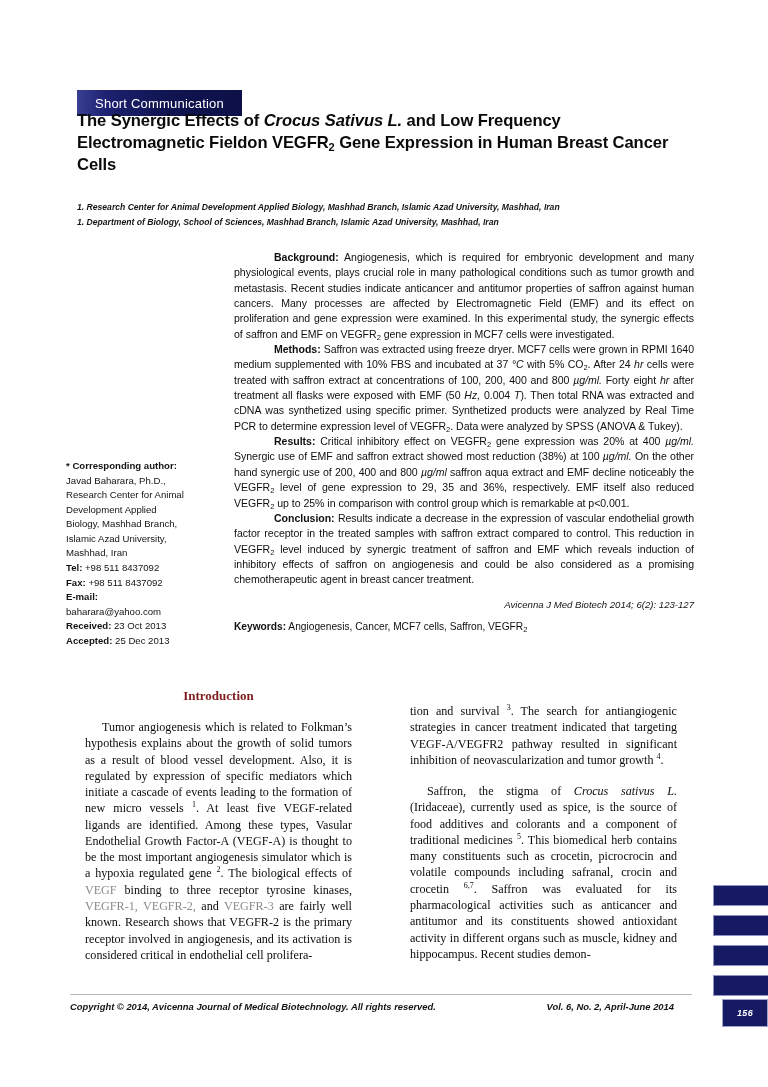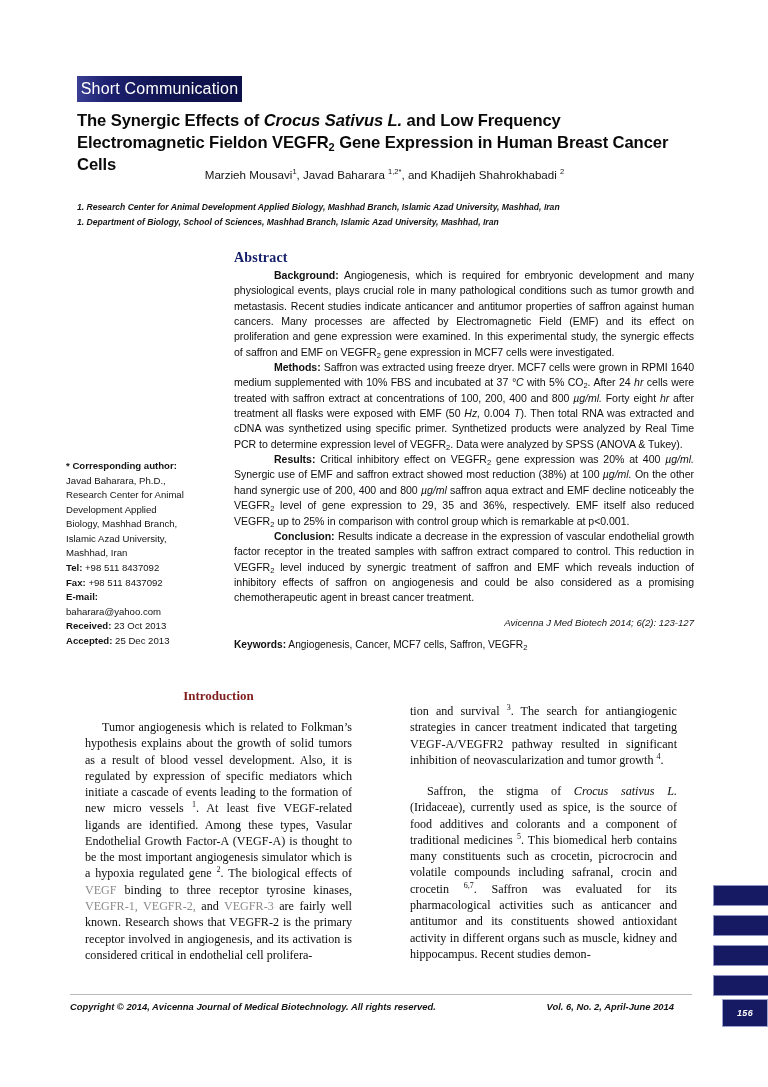--- a/index.html
+++ b/index.html
@@ -51,26 +51,26 @@
     display: flex;
     align-items: center;
     justify-content: center;
     letter-spacing: 0.3px;
   }
 
   
   .badge {
     position: absolute;
     left: 77px;
-    top: 76px;
+    top: 90px;
     width: 165px;
     height: 26px;
     background: linear-gradient(90deg, #3a3f94 0%, #1d2170 18%, #101450 55%, #0d1048 100%);
     color: #ffffff;
-    font-size: 16px;
+    font-size: 13px;
     display: flex;
     align-items: center;
     justify-content: center;
     letter-spacing: 0.2px;
   }
 
   
   .title {
     position: absolute;
     left: 77px;
@@ -233,23 +233,20 @@
     <div class="edge-tab"></div>
   </div>
   <div class="page-num-box">156</div>
 
   <div class="badge">Short Communication</div>
 
   <div class="title">
     <span>The Synergic Effects of </span><i>Crocus Sativus L.</i><span> and Low Frequency Electromagnetic Field</span><span>on VEGFR</span><sub>2</sub><span> Gene Expression in Human Breast Cancer Cells</span>
   </div>
 
-  <div class="authors">
-    <span>Marzieh Mousavi</span><sup>1</sup><span>, </span><span>Javad Baharara </span><sup>1,2*</sup><span>, and </span><span>Khadijeh Shahrokhabadi </span><sup>2</sup>
-  </div>
 
   <div class="affils">
     <div>1. Research Center for Animal Development Applied Biology, Mashhad Branch, Islamic Azad University, Mashhad, Iran</div>
     <div>1. Department of Biology, School of Sciences, Mashhad Branch, Islamic Azad University, Mashhad, Iran</div>
   </div>
 
   <div class="sidebar">
     <span class="line b">* Corresponding author:</span>
     <span class="line">Javad Baharara, Ph.D.,</span>
     <span class="line">Research Center for Animal</span>
@@ -259,21 +256,20 @@
     <span class="line">Mashhad, Iran</span>
     <span class="line"><b class="b">Tel:</b><span> +98 511 8437092</span></span>
     <span class="line"><b class="b">Fax:</b><span> +98 511 8437092</span></span>
     <span class="line b">E-mail:</span>
     <span class="line">baharara@yahoo.com</span>
     <span class="line"><b class="b">Received:</b><span> 23 Oct 2013</span></span>
     <span class="line"><b class="b">Accepted:</b><span> 25 Dec 2013</span></span>
   </div>
 
   <div class="abstract">
-    <h2>Abstract</h2>
 
     <p class="abs-p"><b>Background:</b><span> Angiogenesis, which is required for embryonic development and many physiological events, plays crucial role in many pathological conditions such as tumor growth and metastasis. Recent studies indicate anticancer and antitumor properties of saffron against human cancers. Many processes are affected by Electromagnetic Field (EMF) and its effect on proliferation and gene expression were examined. In this experimental study, the synergic effects of saffron and EMF on VEGFR</span><sub>2</sub><span> gene expression in MCF7 cells were investigated.</span></p>
 
     <p class="abs-p"><b>Methods:</b><span> Saffron was extracted using freeze dryer. MCF7 cells were grown in RPMI 1640 medium supplemented with 10% FBS and incubated at 37 </span><i>°C</i><span> with 5% CO</span><sub>2</sub><span>. After 24 </span><i>hr</i><span> cells were treated with saffron extract at concentrations of 100, 200, 400 and 800 </span><i>µg/ml.</i><span> Forty eight </span><i>hr</i><span> after treatment all flasks were exposed with EMF (50 </span><i>Hz,</i><span> 0.004 </span><i>T</i><span>). Then total RNA was extracted and cDNA was synthetized using specific primer. Synthetized products were analyzed by Real Time PCR to determine expression level of VEGFR</span><sub>2</sub><span>. Data were analyzed by SPSS (ANOVA &amp; Tukey).</span></p>
 
     <p class="abs-p"><b>Results:</b><span> Critical inhibitory effect on VEGFR</span><sub>2</sub><span> gene expression was 20% at 400 </span><i>µg/ml.</i><span> Synergic use of EMF and saffron extract showed most reduction (38%) at 100 </span><i>µg/ml.</i><span> On the other hand synergic use of 200, 400 and 800 </span><i>µg/ml</i><span> saffron aqua extract and EMF decline noticeably the VEGFR</span><sub>2</sub><span> level of gene expression to 29, 35 and 36%, respectively. EMF itself also reduced VEGFR</span><sub>2</sub><span> up to 25% in comparison with control group which is remarkable at p&lt;0.001.</span></p>
 
     <p class="abs-p"><b>Conclusion:</b><span> Results indicate a decrease in the expression of vascular endothelial growth factor receptor in the treated samples with saffron extract compared to control. This reduction in VEGFR</span><sub>2</sub><span> level induced by synergic treatment of saffron and EMF which reveals induction of inhibitory effects of saffron on angiogenesis and could be also considered as a promising chemotherapeutic agent in breast cancer treatment.</span></p>
 
     <div class="cite">Avicenna J Med Biotech 2014; 6(2): 123-127</div>

